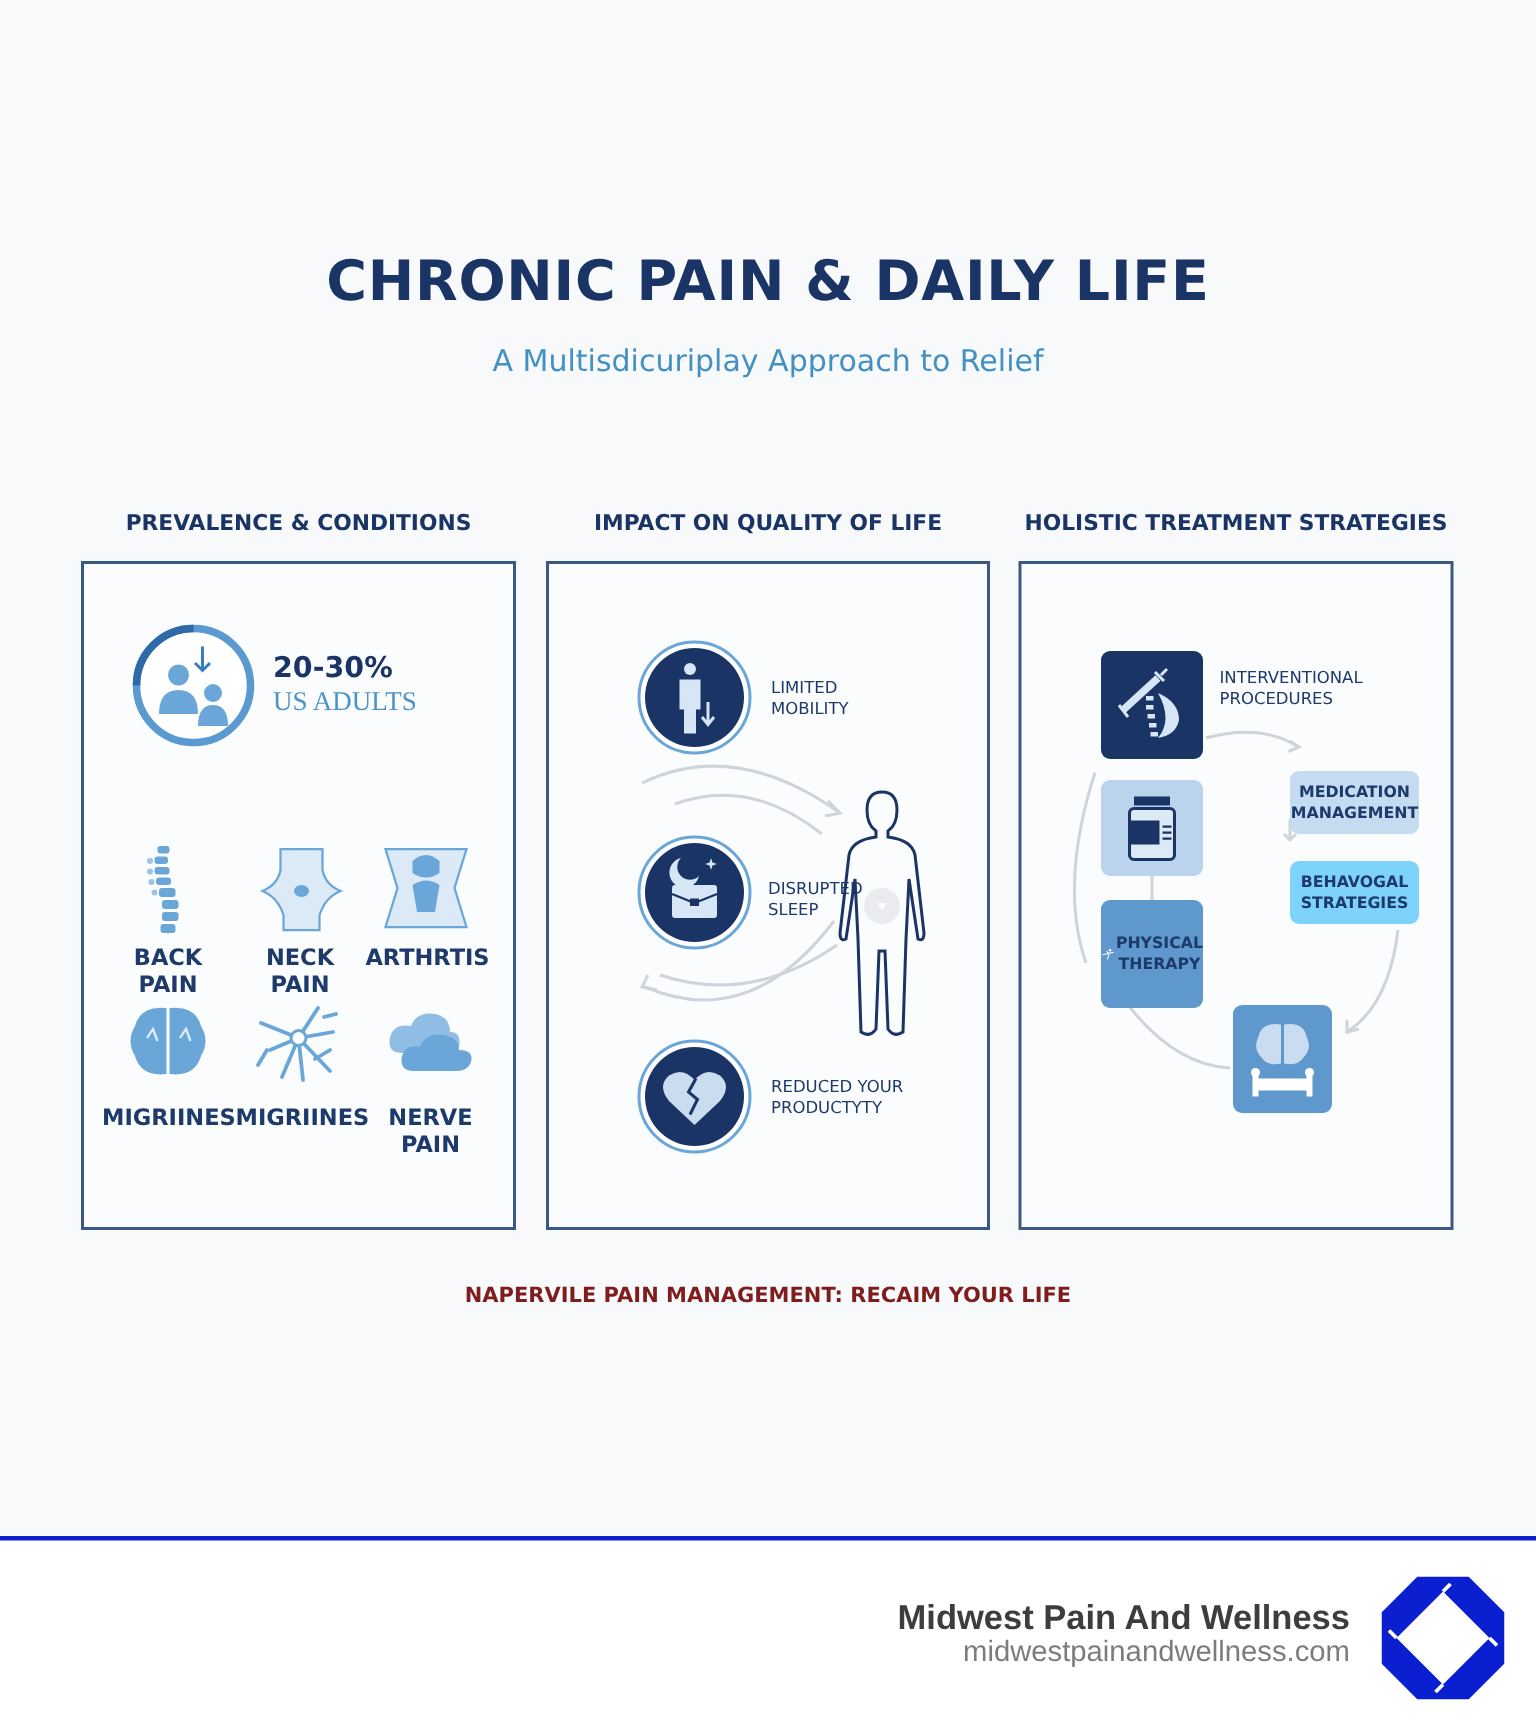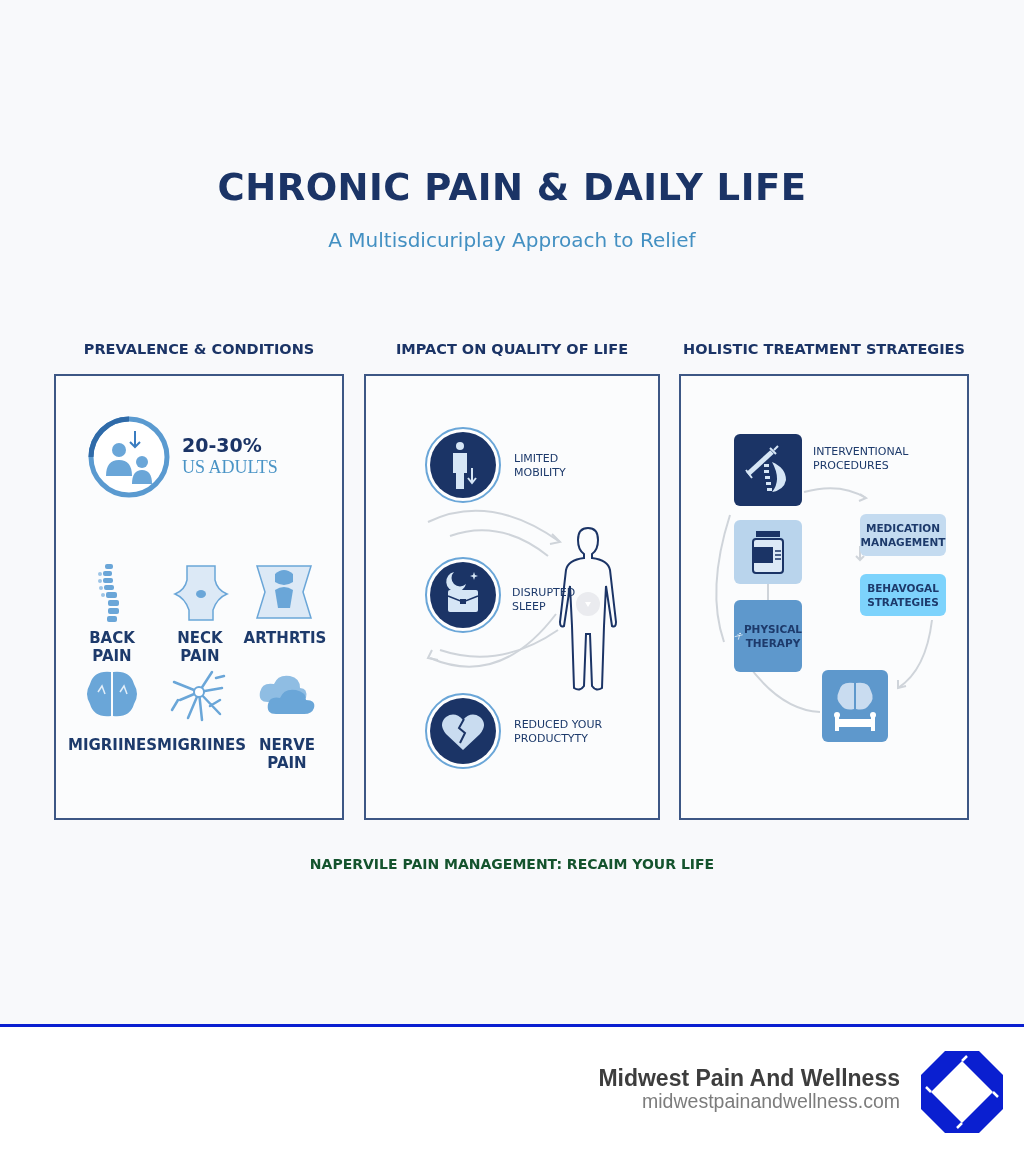--- a/index.html
+++ b/index.html
@@ -9,21 +9,21 @@
   .title { left: 0; width: 1024px; top: 166px; text-align: center; font-family: "DejaVu Sans", sans-serif; font-weight: bold; font-size: 37px; color: #1b3466; letter-spacing: 0.5px; }
   .subtitle { left: 0; width: 1024px; top: 228px; text-align: center; font-family: "DejaVu Sans", sans-serif; font-size: 20px; color: #4390c2; }
   .col-head { top: 341px; text-align: center; font-family: "DejaVu Sans", sans-serif; font-weight: bold; font-size: 14.5px; color: #1b3466; }
   .panel { top: 374px; height: 446px; border: 2px solid #3d5785; background: #fbfcfd; }
   .lbl { font-family: "DejaVu Sans", sans-serif; font-weight: bold; font-size: 15px; color: #1d3a6b; text-align: center; }
   .lbl-small { font-family: "DejaVu Sans", sans-serif; font-size: 11px; color: #1d3a6b; line-height: 14px; }
   .stat-num { left: 182px; top: 434px; font-family: "DejaVu Sans", sans-serif; font-weight: bold; font-size: 19px; color: #1b3466; }
   .stat-lbl { left: 182px; top: 457px; font-family: Liberation Serif, serif; font-size: 18px; color: #4a94c6; }
   .box { border-radius: 6px; display: flex; align-items: center; justify-content: center; text-align: center; }
   .box-text { font-family: "DejaVu Sans", sans-serif; font-weight: bold; font-size: 10.5px; color: #1d3a6b; line-height: 14px; }
-  .tagline { left: 0; width: 1024px; top: 856px; text-align: center; font-family: "DejaVu Sans", sans-serif; font-weight: bold; font-size: 14px; color: #14532d; }
+  .tagline { left: 0; width: 1024px; top: 856px; text-align: center; font-family: "DejaVu Sans", sans-serif; font-weight: bold; font-size: 14px; color: #7f1d1d; }
   .footer-rule { left: 0; top: 1024px; width: 1024px; height: 3px; background: #0a1fd0; }
   .footer-bg { left: 0; top: 1027px; width: 1024px; height: 127px; background: #ffffff; }
   .brand { right: 124px; top: 1065px; text-align: right; font-family: "Liberation Sans", sans-serif; font-weight: bold; font-size: 23px; color: #3d3d3d; }
   .brand-url { right: 124px; top: 1090px; text-align: center; font-family: "Liberation Sans", sans-serif; font-size: 19.5px; color: #7c7c7c; }
 </style>
 </head>
 <body>
 
 <div class="abs title">CHRONIC PAIN &amp; DAILY LIFE</div>
 <div class="abs subtitle">A Multisdicuriplay Approach to Relief</div>

